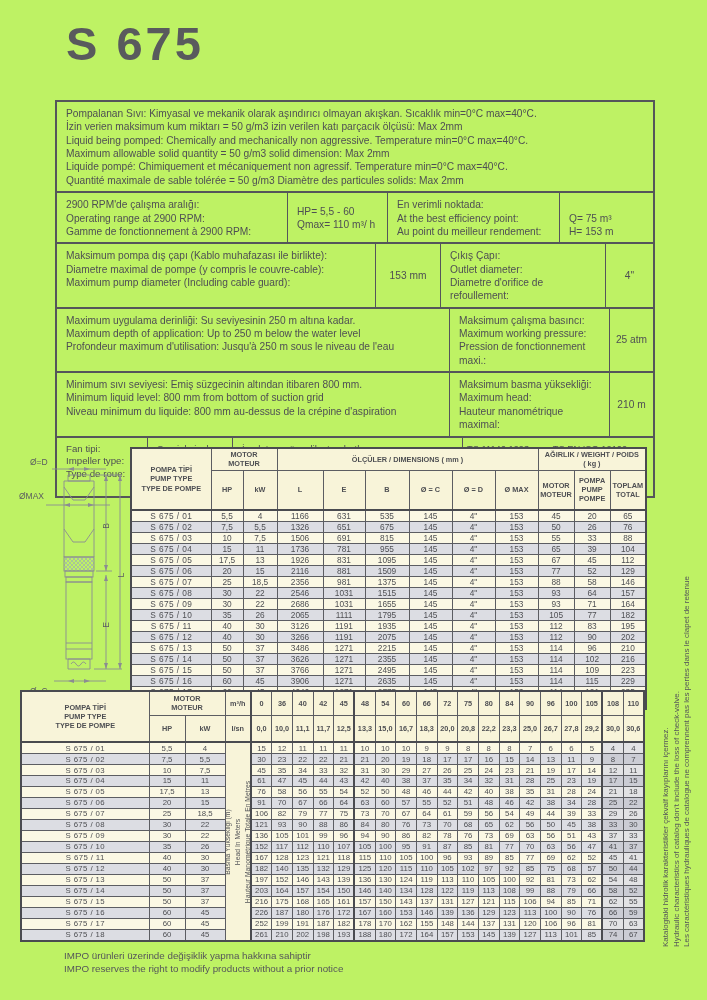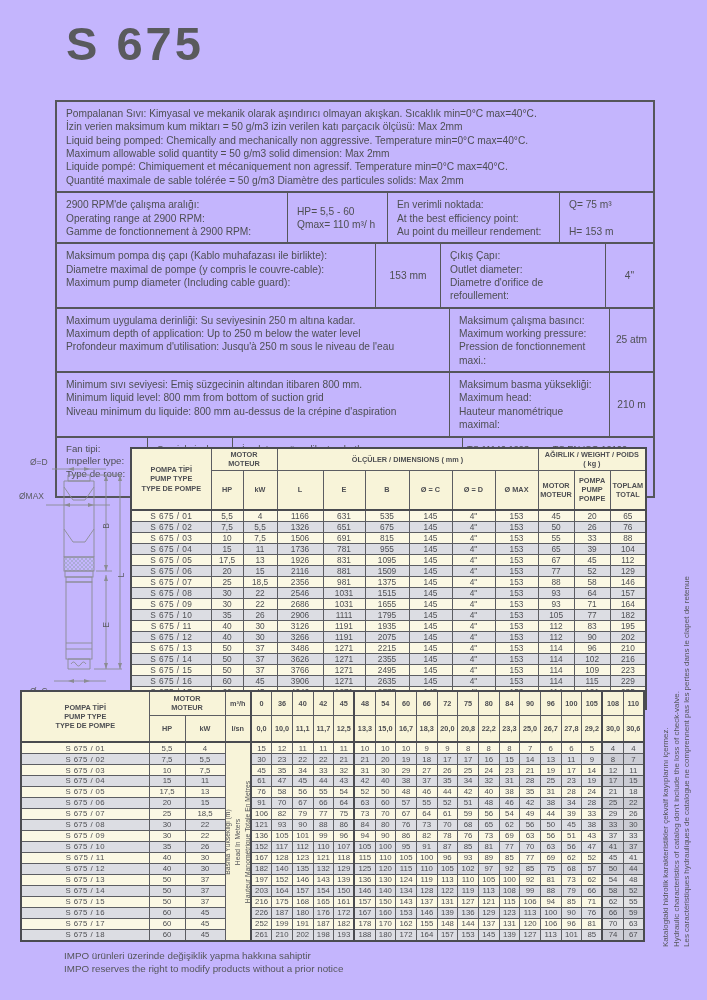--- a/index.html
+++ b/index.html
@@ -1,17 +1,17 @@
 <!DOCTYPE html>
 <html><head>
 <meta charset="utf-8">
 <style>
 *{margin:0;padding:0;box-sizing:border-box}
 html,body{background:#e9e5cd}
-.page{width:707px;height:1000px;background:#c4b5fd;position:relative;overflow:hidden;
+.page{width:707px;height:1000px;background:#bef264;position:relative;overflow:hidden;
   color:#4e4f53;font-family:"Liberation Sans",sans-serif}
 
 .hdr{display:flex;padding:16px 0 0 66px}
 .model{font-size:47px;font-weight:bold;letter-spacing:3px;color:#595a5d}
 .titles{margin-left:46px;padding-top:12px;font-weight:bold;font-size:13.5px;line-height:1.28;color:#595a5d}
 
 .infobox{position:absolute;left:55px;top:100px;width:600px;border:2px solid #55565a}
 .irow{display:flex;border-bottom:2px solid #55565a;font-size:10.2px;line-height:1.31}
 .irow:last-child{border-bottom:none}
 .icell{padding:5px 7px 4px 9px}
@@ -83,21 +83,21 @@
       </div>
       <div class="icell" style="width:100px;display:flex;flex-direction:column;justify-content:center">
         <div>HP= 5,5 - 60</div>
         <div>Qmax= 110 m³/ h</div>
       </div>
       <div class="icell" style="width:172px">
         <div>En verimli noktada:</div>
         <div>At the best efficiency point:</div>
         <div>Au point du meilleur rendement:</div>
       </div>
-      <div class="icell" style="width:94px;display:flex;flex-direction:column;justify-content:space-between">
+      <div class="icell" style="width:94px;display:flex;flex-direction:column;justify-content:flex-end">
         <div>Q= 75 m³</div>
         <div>H= 153 m</div>
       </div>
     </div>
     <div class="irow">
       <div class="icell" style="width:318px">
         <div>Maksimum pompa dış çapı (Kablo muhafazası ile birlikte):</div>
         <div>Diametre maximal de pompe (y compris le couvre-cable):</div>
         <div>Maximum pump diameter (Including cable guard):</div>
       </div>
@@ -387,21 +387,21 @@
             <td>4"</td>
             <td>153</td>
             <td>93</td>
             <td>71</td>
             <td>164</td>
           </tr>
           <tr>
             <td class="pt">S 675 / 10</td>
             <td>35</td>
             <td>26</td>
-            <td>2906</td>
+            <td>2065</td>
             <td>1111</td>
             <td>1795</td>
             <td>145</td>
             <td>4"</td>
             <td>153</td>
             <td>105</td>
             <td>77</td>
             <td>182</td>
           </tr>
           <tr>

